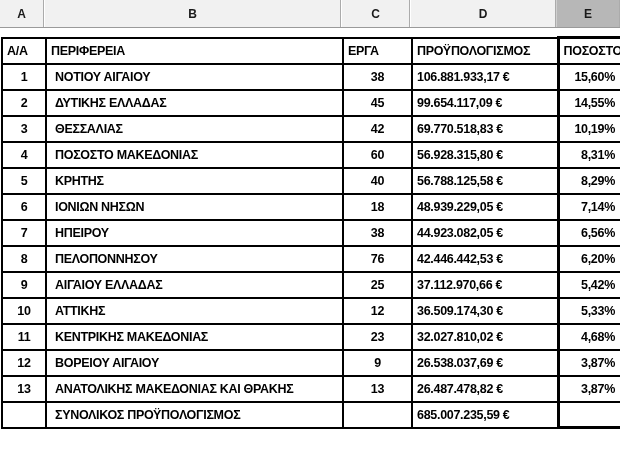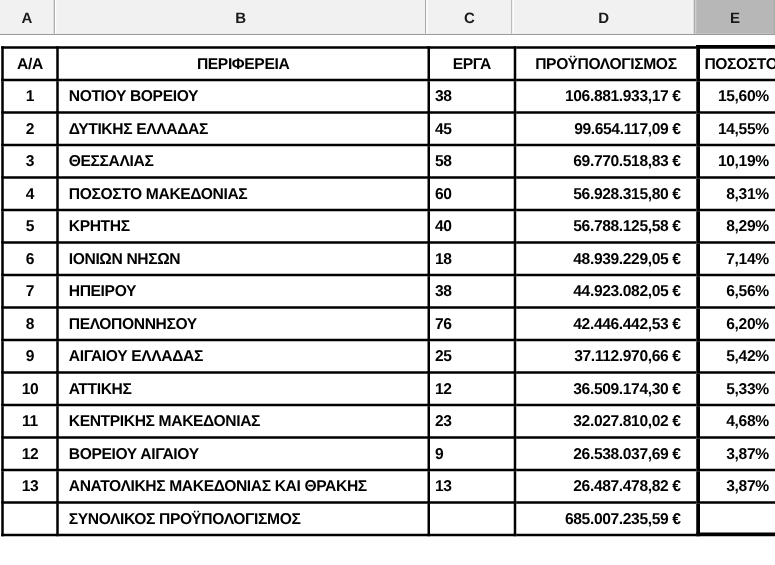--- a/index.html
+++ b/index.html
@@ -45,25 +45,25 @@
     border: 2px solid #000000;
     height: 26px;
     padding: 0 4px;
     font-size: 12.5px;
     font-weight: bold;
     color: #000000;
     letter-spacing: -0.3px;
     white-space: nowrap;
     overflow: hidden;
   }
-  table.grid th { text-align: center; }
+  table.grid th { text-align: left; }
   .c-num   { text-align: center; }
   .c-region{ text-align: left;  padding-left: 8px !important; }
-  .c-erga  { text-align: left; }
-  .c-budget{ text-align: right; padding-right: 12px !important; }
+  .c-erga  { text-align: center; }
+  .c-budget{ padding-right: 12px !important; }
   .c-pct   { text-align: right; padding-right: 6px  !important; }
 
   
   .sel-left   { border-left-width: 3px !important; }
   .sel-top    { border-top-width: 3px !important; }
   .sel-bottom { border-bottom-width: 3px !important; }
 </style>
 </head>
 <body>
 
@@ -90,36 +90,36 @@
         <th class="c-num">Α/Α</th>
         <th>ΠΕΡΙΦΕΡΕΙΑ</th>
         <th class="c-erga">ΕΡΓΑ</th>
         <th>ΠΡΟΫΠΟΛΟΓΙΣΜΟΣ</th>
         <th class="sel-left sel-top">ΠΟΣΟΣΤΟ</th>
       </tr>
     </thead>
     <tbody>
         <tr>
     <td class="c-num">1</td>
-    <td class="c-region">ΝΟΤΙΟΥ ΒΟΡΕΙΟΥ</td>
+    <td class="c-region">ΝΟΤΙΟΥ ΑΙΓΑΙΟΥ</td>
     <td class="c-erga">38</td>
     <td class="c-budget">106.881.933,17 €</td>
     <td class="c-pct sel-left">15,60%</td>
   </tr>
         <tr>
     <td class="c-num">2</td>
     <td class="c-region">ΔΥΤΙΚΗΣ ΕΛΛΑΔΑΣ</td>
     <td class="c-erga">45</td>
     <td class="c-budget">99.654.117,09 €</td>
     <td class="c-pct sel-left">14,55%</td>
   </tr>
         <tr>
     <td class="c-num">3</td>
     <td class="c-region">ΘΕΣΣΑΛΙΑΣ</td>
-    <td class="c-erga">58</td>
+    <td class="c-erga">42</td>
     <td class="c-budget">69.770.518,83 €</td>
     <td class="c-pct sel-left">10,19%</td>
   </tr>
         <tr>
     <td class="c-num">4</td>
     <td class="c-region">ΠΟΣΟΣΤΟ ΜΑΚΕΔΟΝΙΑΣ</td>
     <td class="c-erga">60</td>
     <td class="c-budget">56.928.315,80 €</td>
     <td class="c-pct sel-left">8,31%</td>
   </tr>

